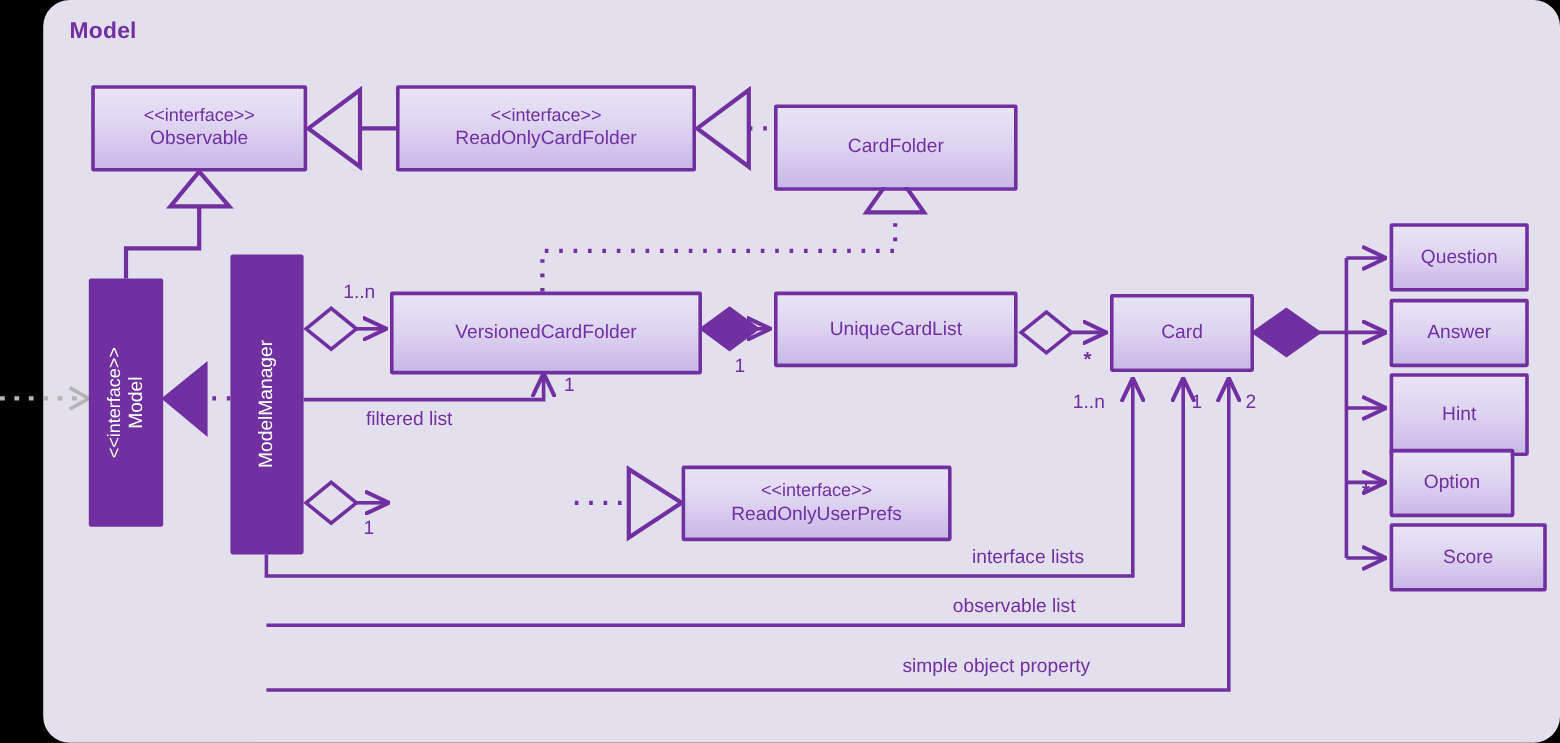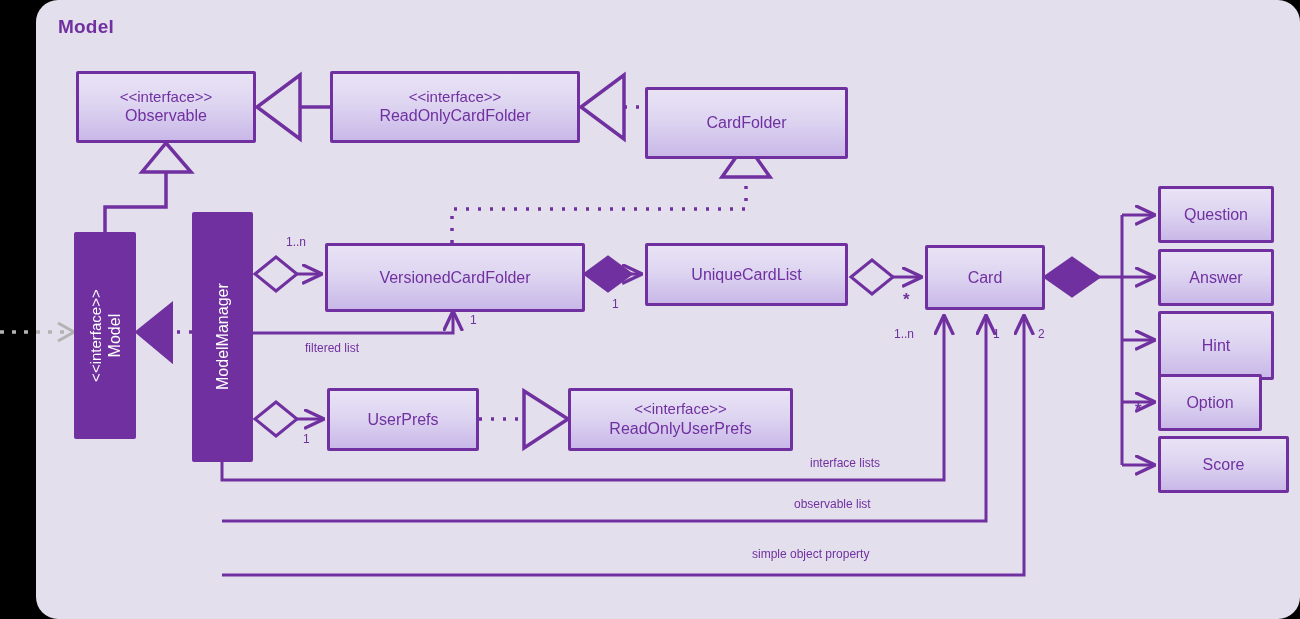--- a/index.html
+++ b/index.html
@@ -78,21 +78,21 @@
     transform: rotate(-90deg);
     white-space: nowrap;
     text-align: center;
     line-height: 1.2;
   }
   .vbox .vtext .iface { font-size: 15px; display: block; }
   
   .elabel {
     position: absolute;
     color: #7030a0;
-    font-size: 12px;
+    font-size: 16px;
     white-space: nowrap;
   }
   .elabel.star { font-size: 17px; font-weight: bold; }
 </style>
 </head>
 <body>
 
 <div id="stage">
 
   <div id="frame"></div>
@@ -242,23 +242,20 @@
   </div>
 
   <div class="cbox" style="left:645px; top:243px; width:203px; height:63px;">
     <div>UniqueCardList</div>
   </div>
 
   <div class="cbox" style="left:925px; top:245px; width:120px; height:65px;">
     <div>Card</div>
   </div>
 
-  <div class="cbox" style="left:327px; top:388px; width:152px; height:63px;">
-    <div>UserPrefs</div>
-  </div>
 
   <div class="cbox" style="left:568px; top:388px; width:225px; height:63px;">
     <div class="iface">&lt;&lt;interface&gt;&gt;</div>
     <div>ReadOnlyUserPrefs</div>
   </div>
 
   <div class="cbox" style="left:1158px; top:186px; width:116px; height:57px;">
     <div>Question</div>
   </div>
 

